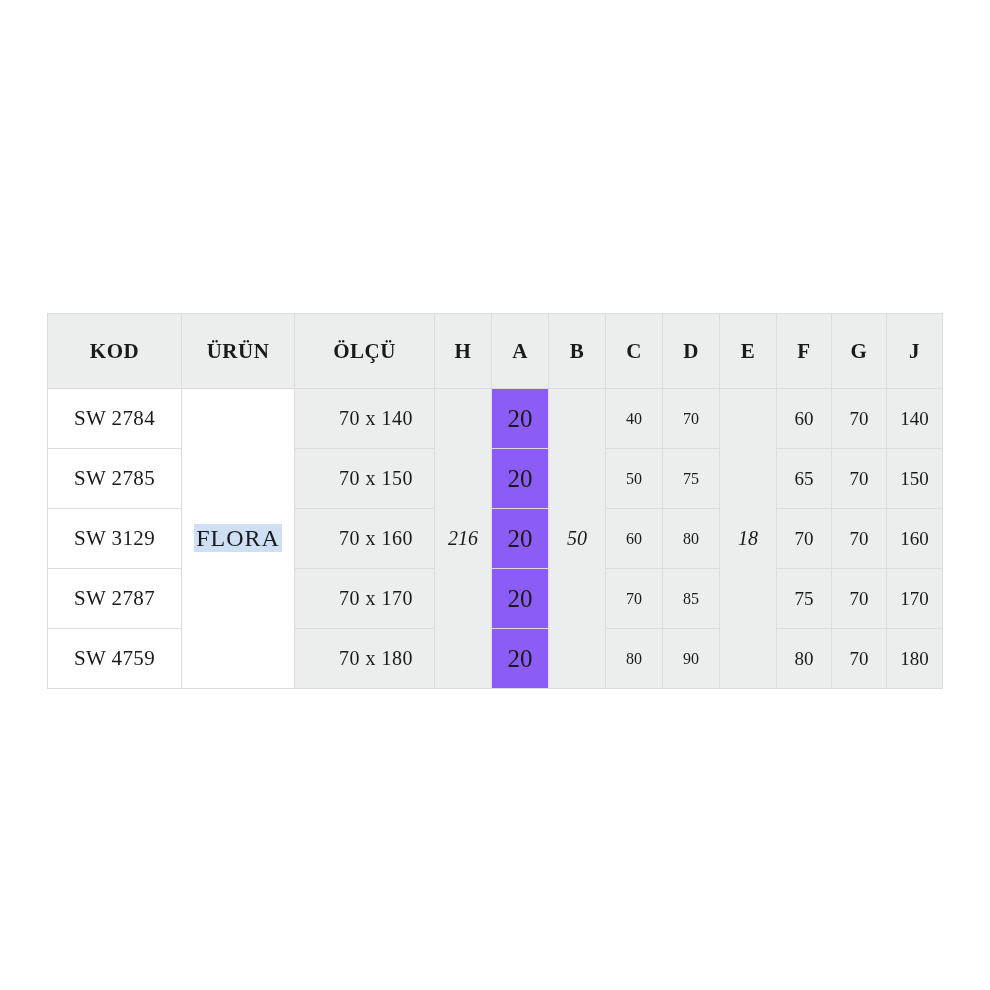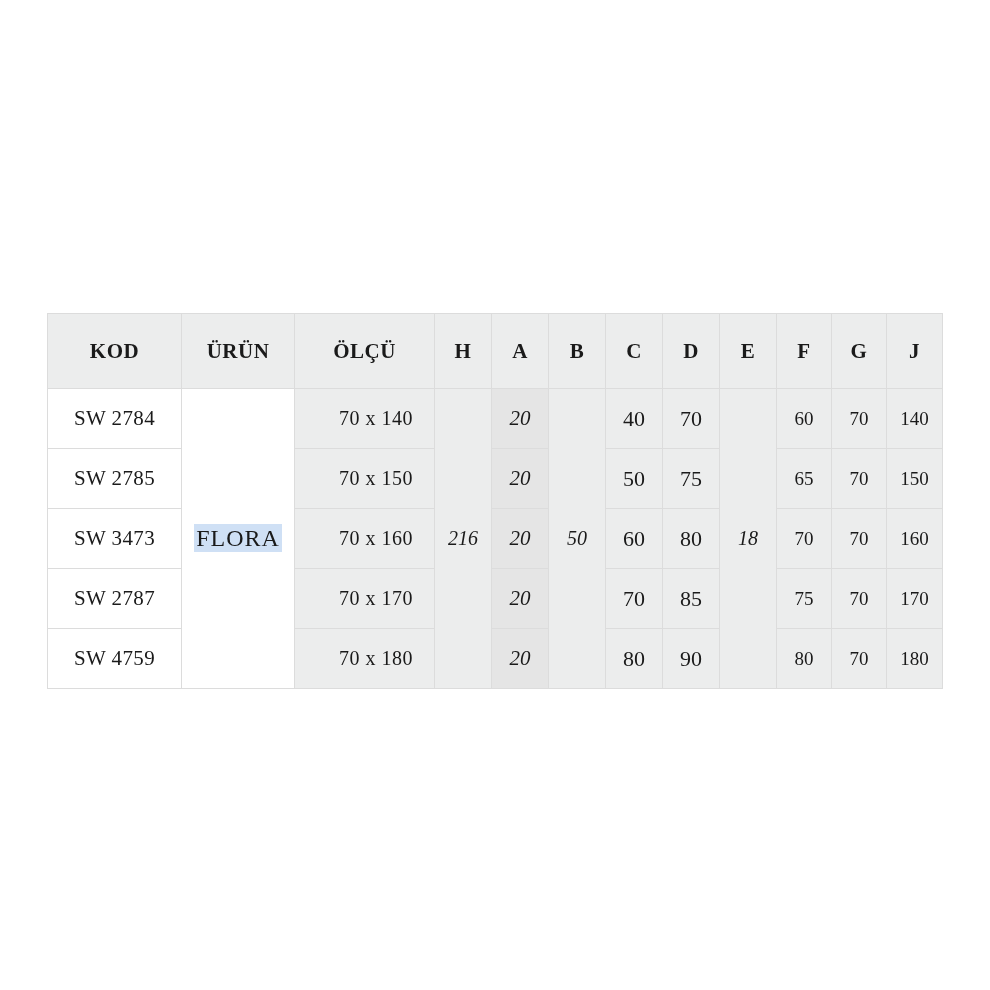--- a/index.html
+++ b/index.html
@@ -70,27 +70,26 @@
     font-size: 20px;
     letter-spacing: 0.5px;
     padding-left: 24px;
   }
   td.h, td.b, td.e {
     background: #eceded;
     font-size: 20px;
     font-style: italic;
   }
   td.a {
-    background: #e5e5e5;
-    font-size: 21px;
-    font-style: italic;
+    background: #8b5cf6;
+    font-size: 25px;
   }
   td.c, td.d {
     background: #eceded;
-    font-size: 22px;
+    font-size: 16px;
   }
   td.f, td.g, td.j {
     background: #eceded;
     font-size: 19px;
   }
   
   col.c-kod   { width: 134px; }
   col.c-urun  { width: 113px; }
   col.c-olcu  { width: 140px; }
   col.c-h     { width: 57px; }
@@ -157,21 +156,21 @@
         <td class="code">SW 2785</td>
         <td class="size">70 x 150</td>
         <td class="a">20</td>
         <td class="c">50</td>
         <td class="d">75</td>
         <td class="f">65</td>
         <td class="g">70</td>
         <td class="j">150</td>
       </tr>
       <tr>
-        <td class="code">SW 3473</td>
+        <td class="code">SW 3129</td>
         <td class="size">70 x 160</td>
         <td class="a">20</td>
         <td class="c">60</td>
         <td class="d">80</td>
         <td class="f">70</td>
         <td class="g">70</td>
         <td class="j">160</td>
       </tr>
       <tr>
         <td class="code">SW 2787</td>

